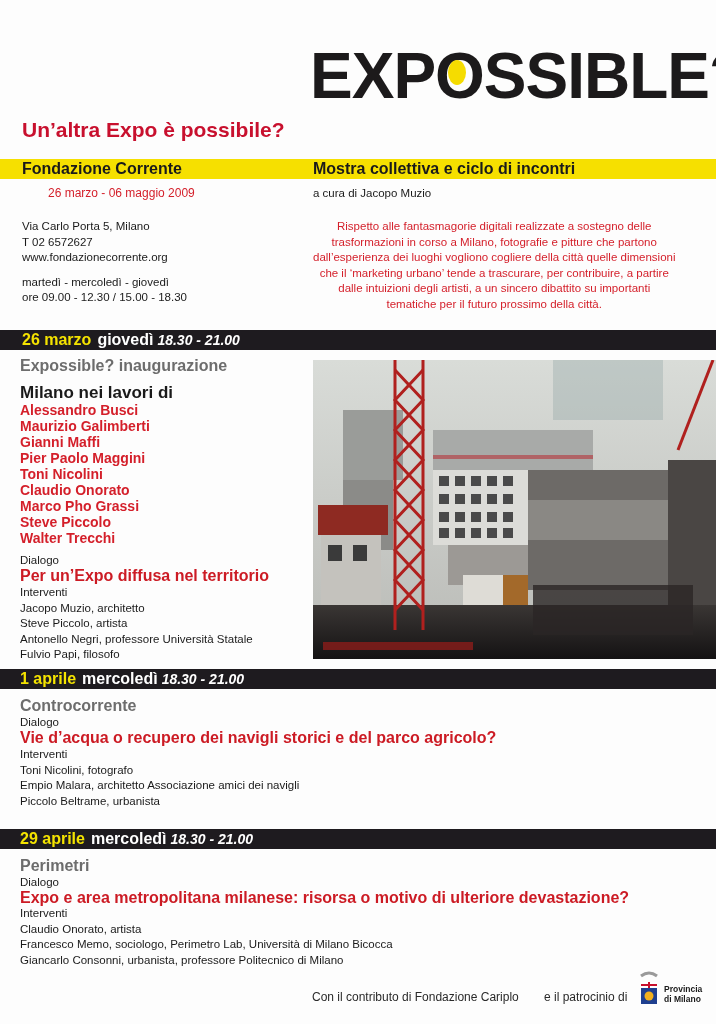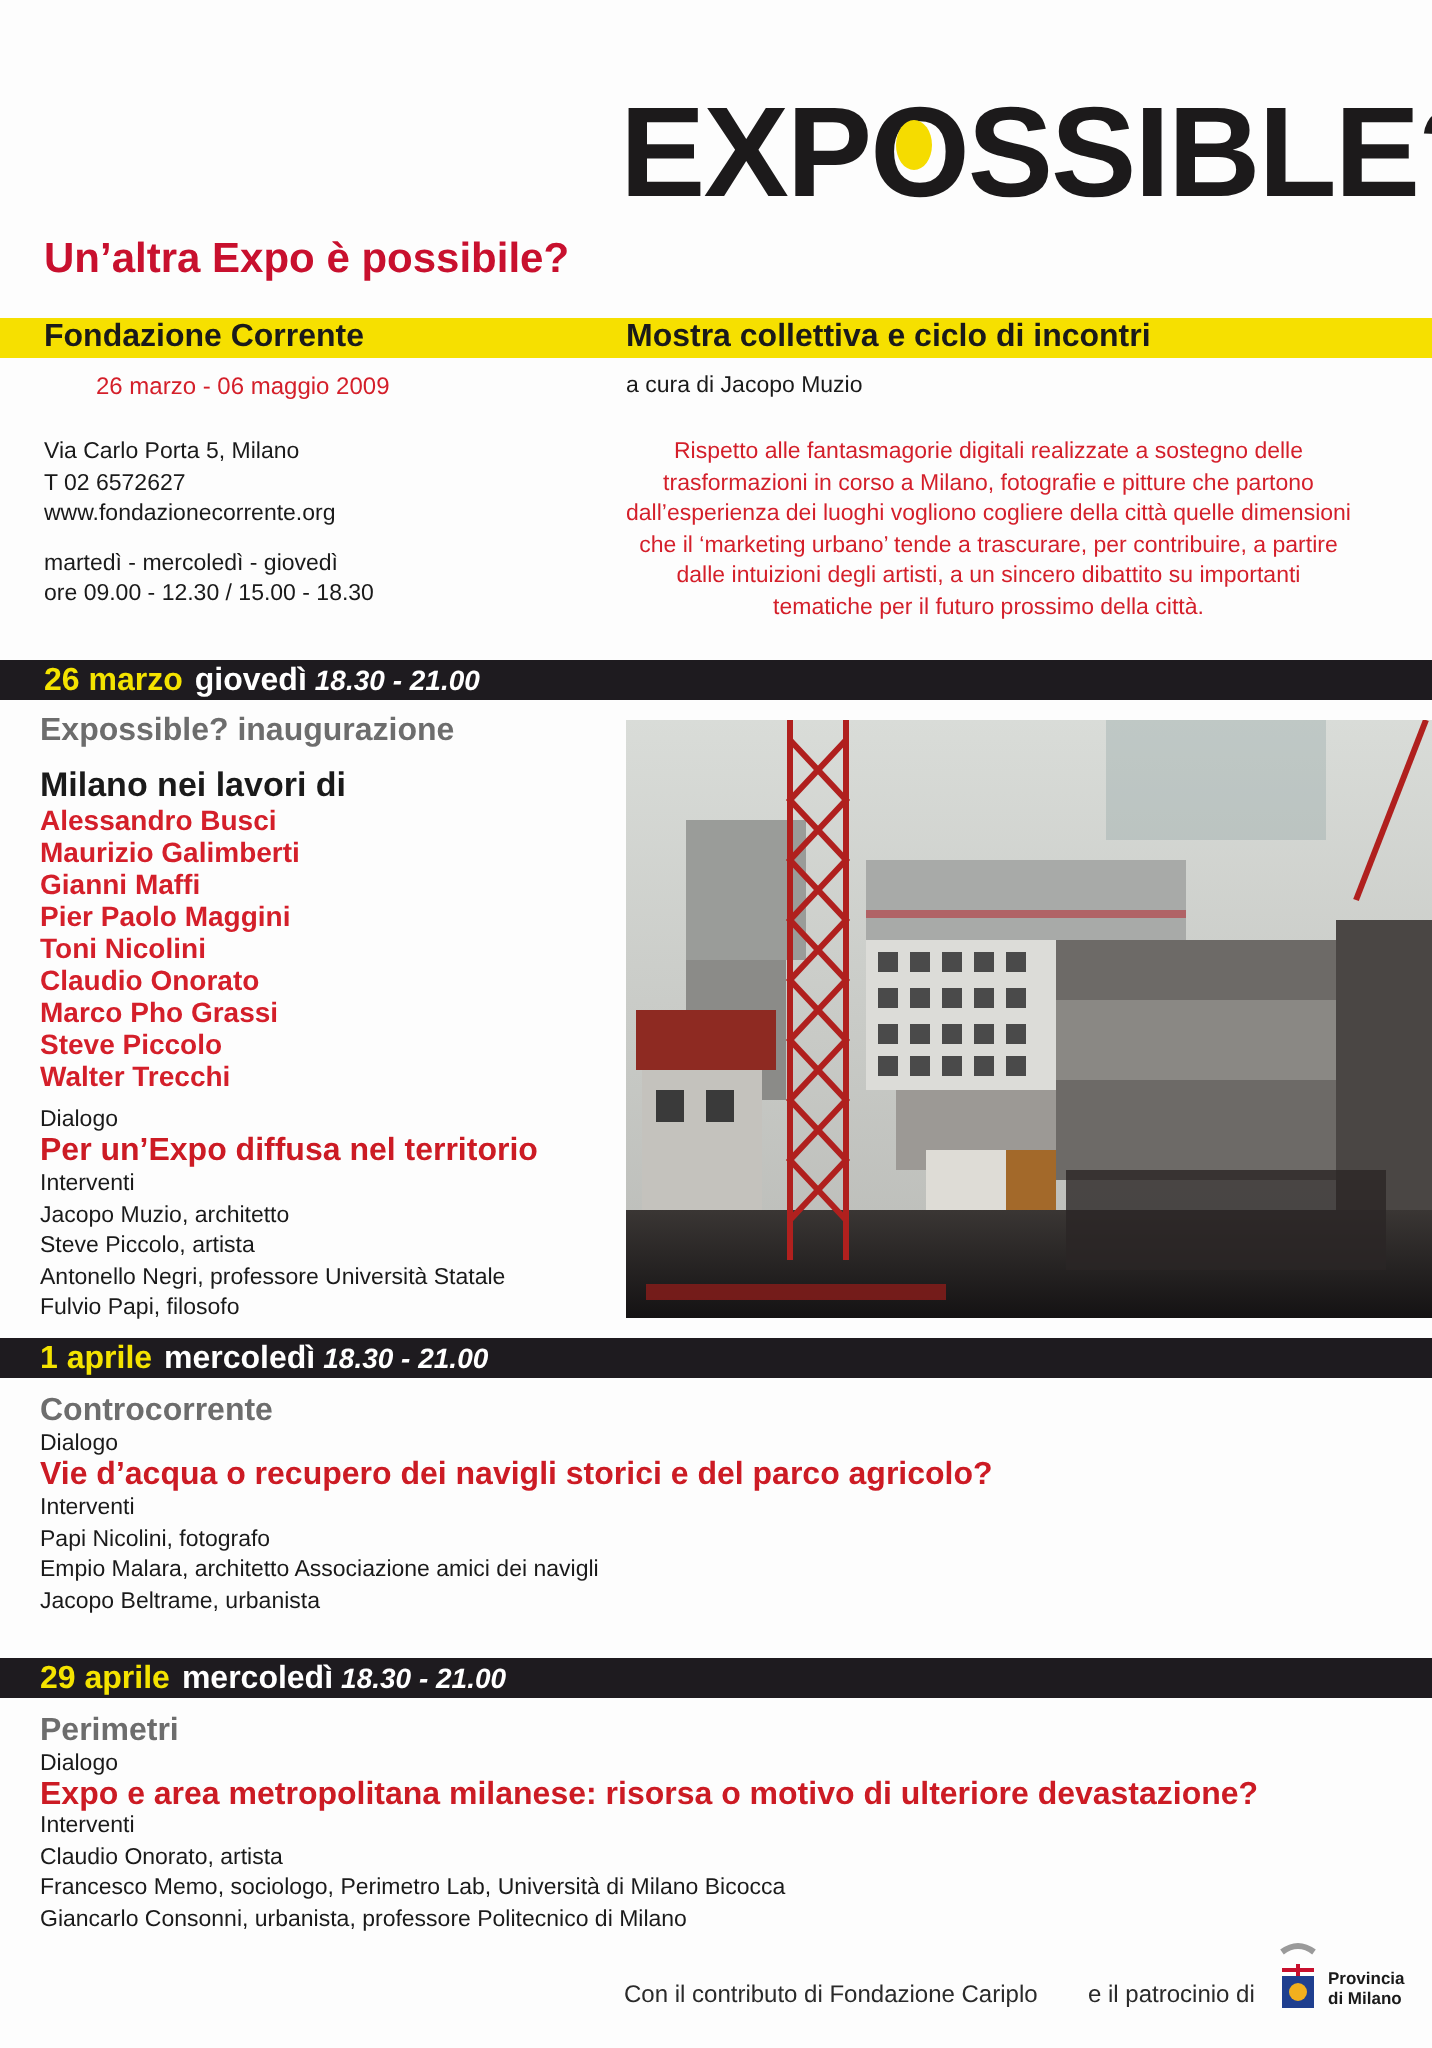--- a/index.html
+++ b/index.html
@@ -154,23 +154,23 @@
 
 <div class="abs black-bar" style="top:669px;"></div>
 <div class="abs bb-text" style="left:20px; top:669px;">
   <span class="bb-date">1 aprile</span><span class="bb-day">mercoledì</span><span class="bb-time">18.30 - 21.00</span>
 </div>
 <div class="abs grey-head" style="left:20px; top:697px;">Controcorrente</div>
 <div class="abs small" style="left:20px; top:715px;">Dialogo</div>
 <div class="abs red-head" style="left:20px; top:729px;">Vie d’acqua o recupero dei navigli storici e del parco agricolo?</div>
 <div class="abs small" style="left:20px; top:747px;">
   <div>Interventi</div>
-  <div>Papi Nicolini, fotografo</div>
+  <div>Toni Nicolini, fotografo</div>
   <div>Empio Malara, architetto Associazione amici dei navigli</div>
-  <div>Jacopo Beltrame, urbanista</div>
+  <div>Piccolo Beltrame, urbanista</div>
 </div>
 
 <div class="abs black-bar" style="top:829px;"></div>
 <div class="abs bb-text" style="left:20px; top:829px;">
   <span class="bb-date">29 aprile</span><span class="bb-day">mercoledì</span><span class="bb-time">18.30 - 21.00</span>
 </div>
 <div class="abs grey-head" style="left:20px; top:857px;">Perimetri</div>
 <div class="abs small" style="left:20px; top:875px;">Dialogo</div>
 <div class="abs red-head" style="left:20px; top:889px;">Expo e area metropolitana milanese: risorsa o motivo di ulteriore devastazione?</div>
 <div class="abs small" style="left:20px; top:906px;">

